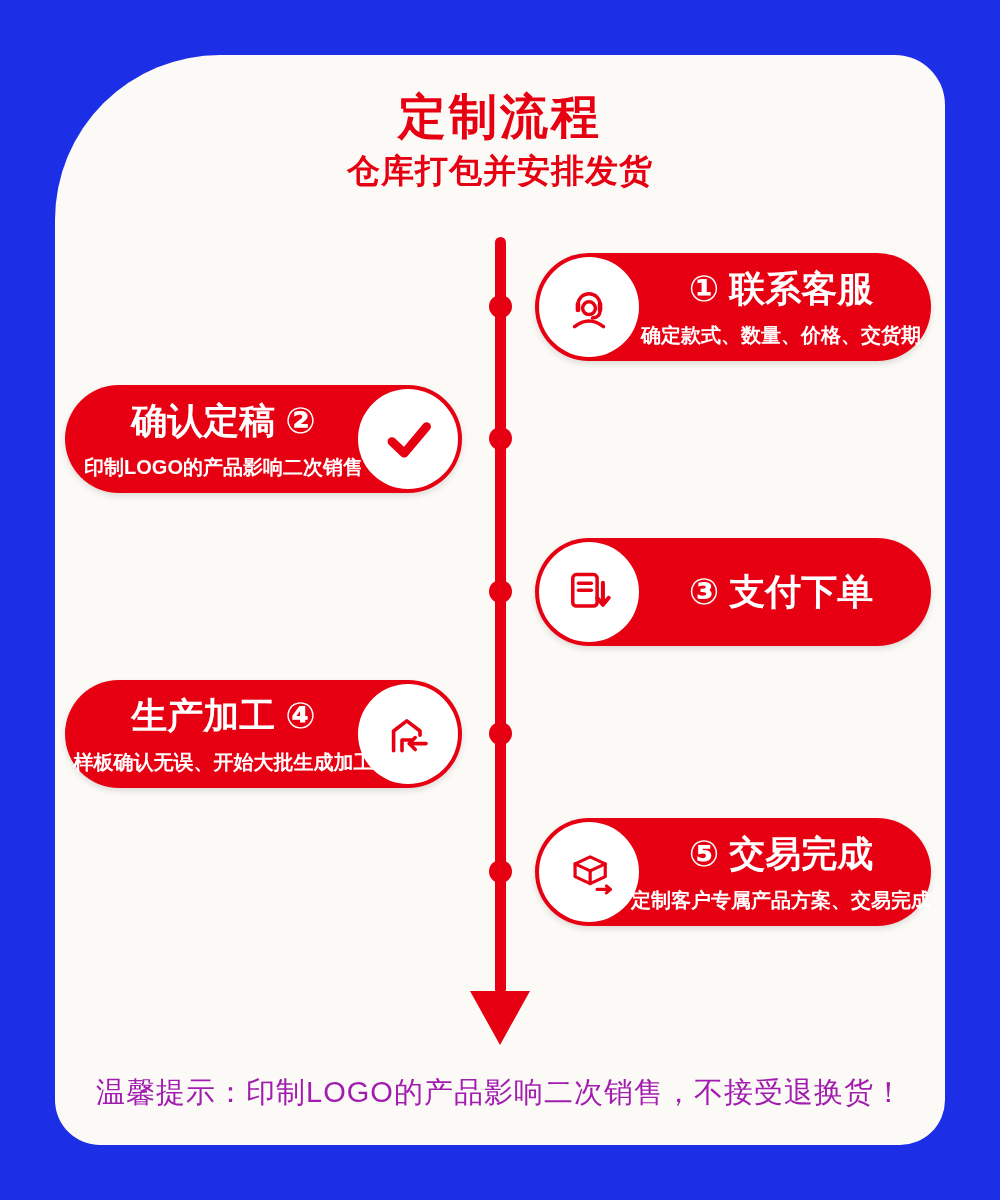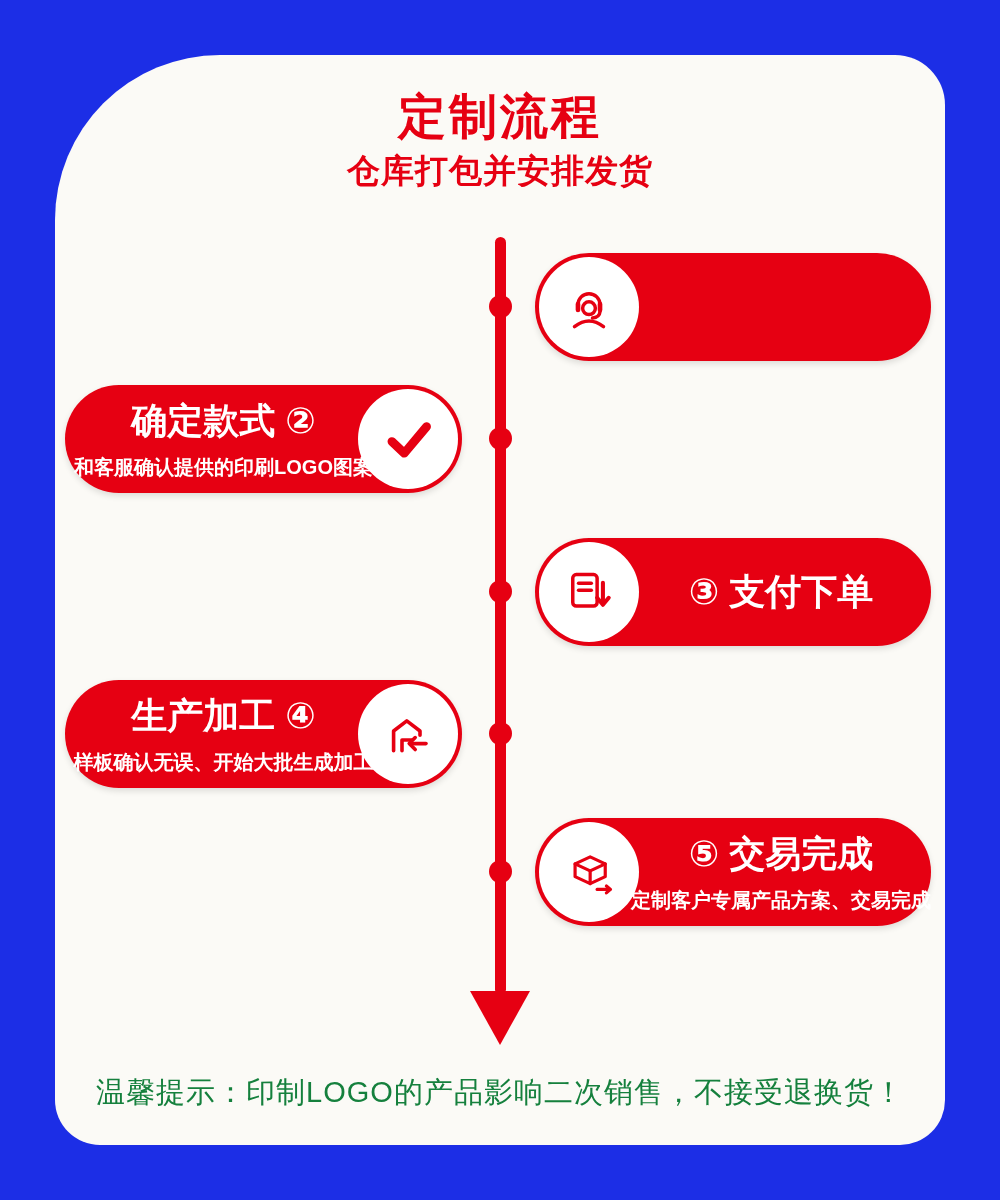--- a/index.html
+++ b/index.html
@@ -46,21 +46,21 @@
   .texts {
     position:absolute; top:0; height:100%;
     display:flex; flex-direction:column; justify-content:center; align-items:center;
   }
   .step.right .texts { left:106px; right:10px; }
   .step.left  .texts { left:24px; right:104px; }
   .step-title { font-size:36px; font-weight:bold; color:#ffffff; white-space:nowrap; }
   .step-sub   { font-size:20px; font-weight:bold; color:#ffffff; margin-top:8px; white-space:nowrap; }
   .footer {
     position:absolute; top:1018px; left:0; width:100%; text-align:center;
-    font-size:29px; color:#15803d; letter-spacing:1px;
+    font-size:29px; color:#a21caf; letter-spacing:1px;
   }
 </style>
 </head>
 <body>
 
 <div class="canvas">
   <div class="card">
 
     <div class="title">定制流程</div>
     <div class="subtitle">仓库打包并安排发货</div>
@@ -77,31 +77,35 @@
       <div class="circle">
         <svg viewBox="0 0 100 100" width="58" height="58" fill="none" stroke="#e60012" stroke-width="6" stroke-linecap="round" stroke-linejoin="round">
           <path d="M31 46 A19 19 0 0 1 69 46"></path>
           <path d="M31 45 v10" stroke-width="8"></path>
           <path d="M69 45 v10" stroke-width="8"></path>
           <circle cx="50" cy="52" r="11"></circle>
           <path d="M69 58 Q68 68 56 69"></path>
           <path d="M25 84 Q50 64 75 84"></path>
         </svg>
       </div>
+      <div class="texts">
+        <div class="step-title">① 联系客服</div>
+        <div class="step-sub">确定款式、数量、价格、交货期</div>
+      </div>
     </div>
 
     <div class="step left" style="top:330px">
       <div class="circle">
         <svg viewBox="0 0 100 100" width="62" height="62" fill="none" stroke="#e60012" stroke-width="14" stroke-linecap="round" stroke-linejoin="round">
           <path d="M24 54 L44 73 L80 30"></path>
         </svg>
       </div>
       <div class="texts">
-        <div class="step-title">确定款式 ②</div>
-        <div class="step-sub">和客服确认提供的印刷LOGO图案</div>
+        <div class="step-title">确认定稿 ②</div>
+        <div class="step-sub">印制LOGO的产品影响二次销售</div>
       </div>
     </div>
 
     <div class="step right" style="top:483px">
       <div class="circle">
         <svg viewBox="0 0 100 100" width="58" height="58" fill="none" stroke="#e60012" stroke-width="6" stroke-linecap="round" stroke-linejoin="round">
           <rect x="22" y="20" width="42" height="54" rx="6"></rect>
           <path d="M32 35 H54"></path>
           <path d="M32 47 H54"></path>
           <path d="M74 34 V70" stroke-width="7"></path>

